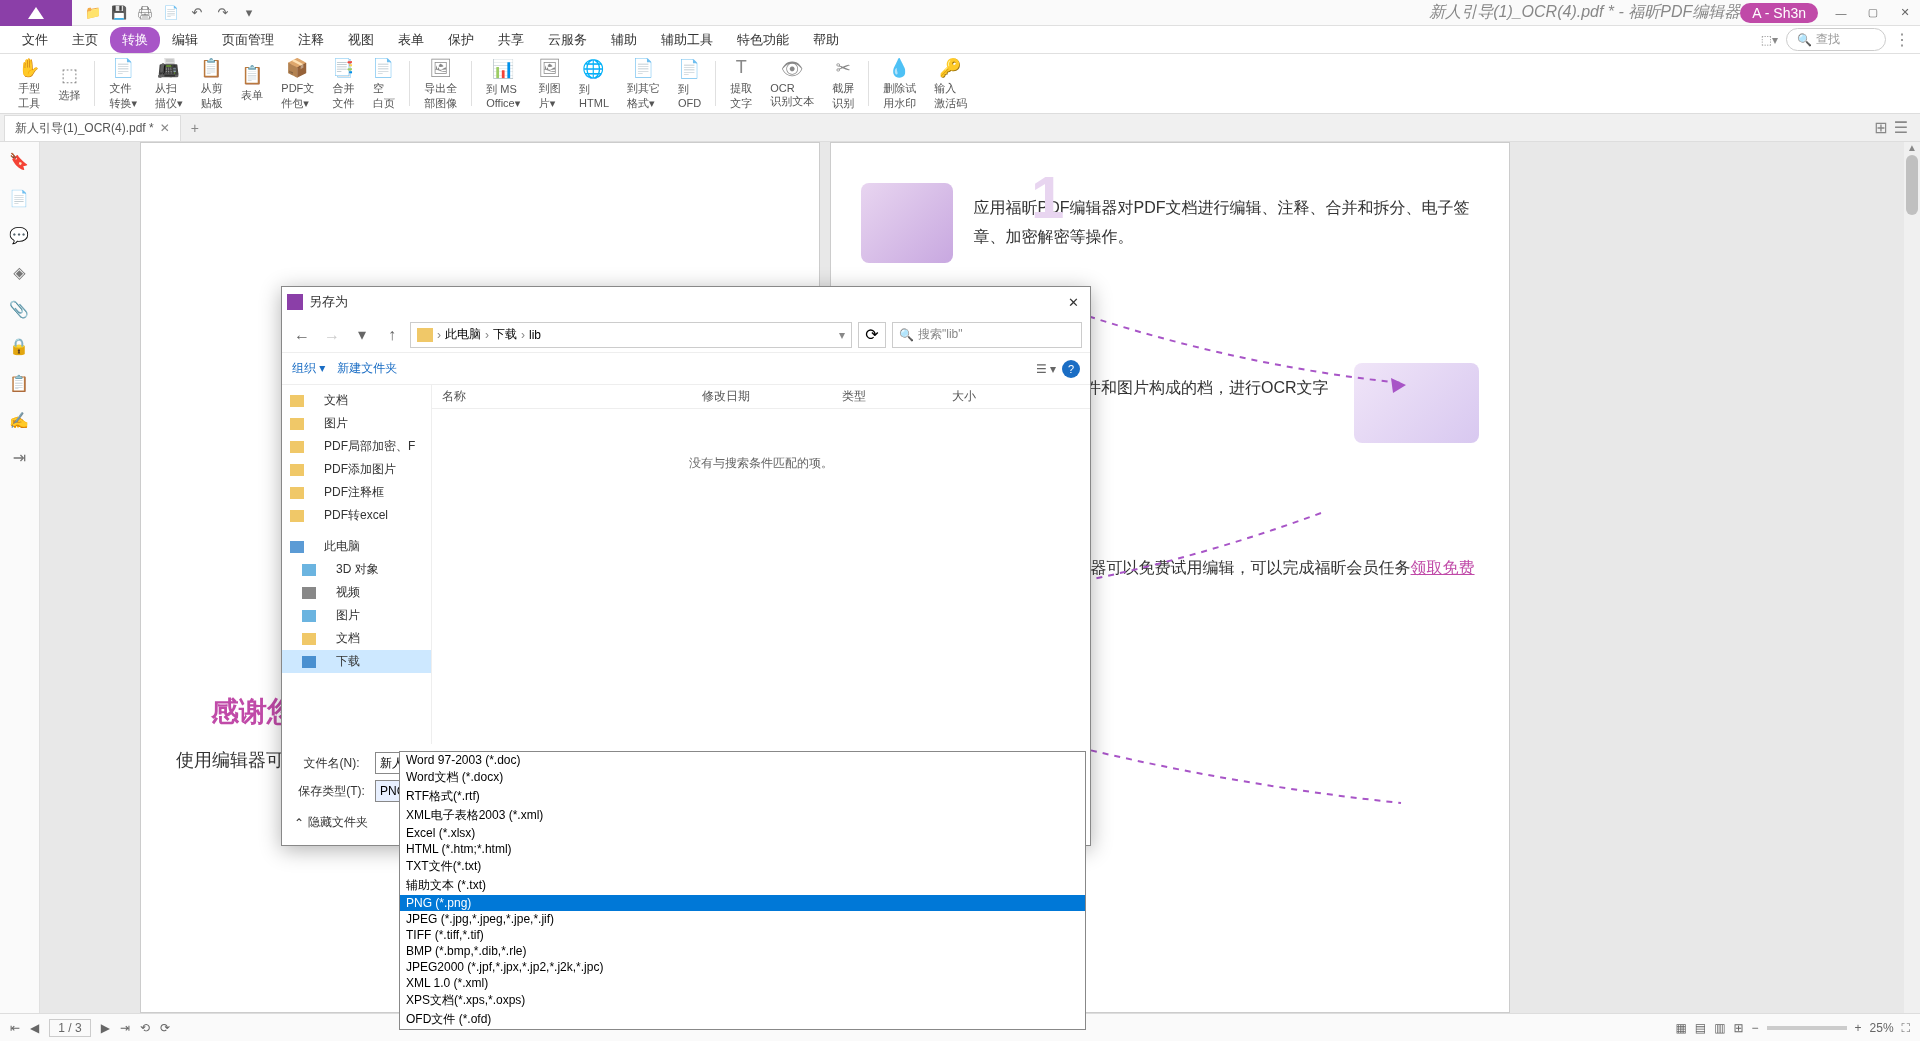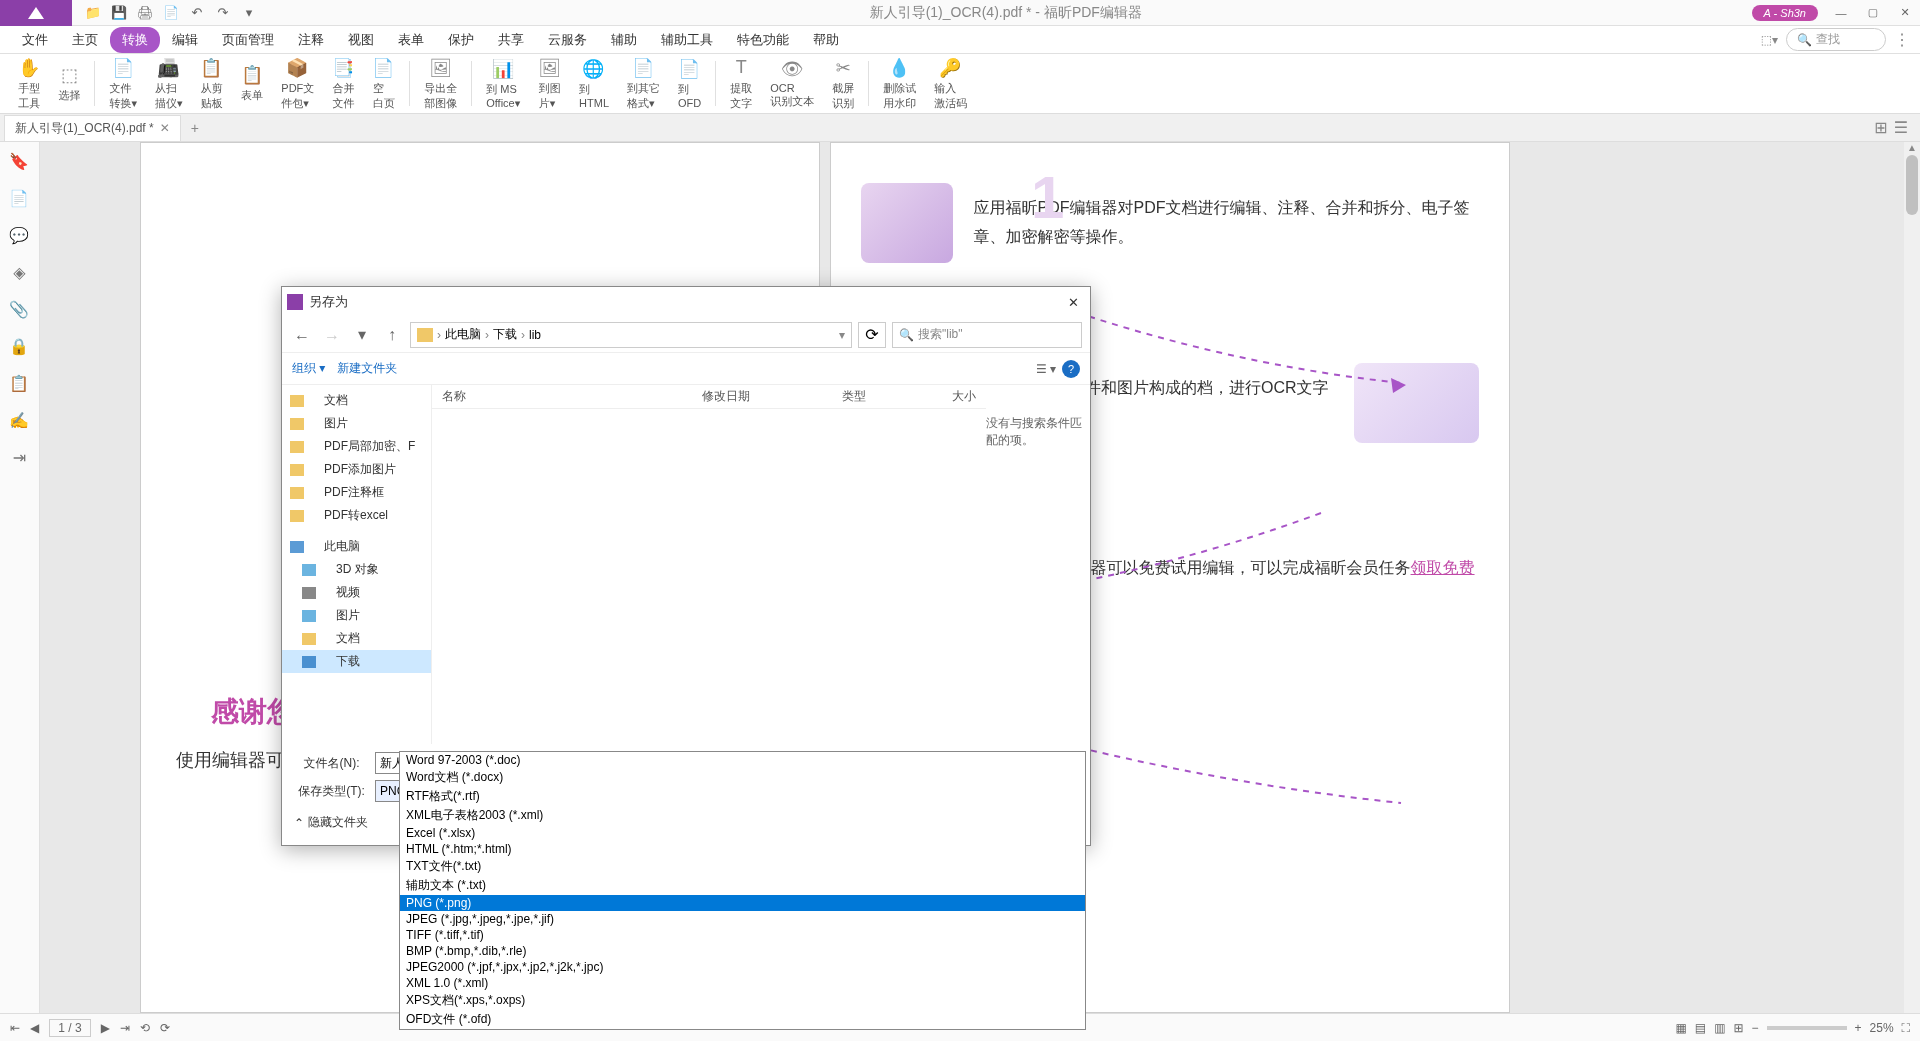--- a/index.html
+++ b/index.html
@@ -4,22 +4,22 @@
 <style>
 * { margin: 0; padding: 0; box-sizing: border-box; font-family: "Microsoft YaHei", sans-serif; }
 body { background: #f5f5f5; overflow: hidden; width: 1920px; height: 1041px; position: relative; }
 
 
 .titlebar { height: 26px; background: #fafafa; display: flex; align-items: center; border-bottom: 1px solid #e0e0e0; }
 .logo { width: 72px; height: 26px; background: #8b3fa8; display: flex; align-items: center; justify-content: center; }
 .logo svg { fill: white; }
 .qat { display: flex; align-items: center; gap: 4px; margin-left: 10px; }
 .qat-btn { width: 22px; height: 22px; display: flex; align-items: center; justify-content: center; color: #666; font-size: 13px; }
-.title-text { flex: 1; text-align: center; font-size: 14px; color: #888; }
-.user-badge { background: #c04aa8; color: white; padding: 2px 12px; border-radius: 10px; font-size: 11px; margin-right: 8px; font-style: italic; }
+.title-text { flex: 1; text-align: right; font-size: 16px; color: #888; font-style: italic; }
+.user-badge { background: #c04aa8; color: white; padding: 2px 12px; border-radius: 10px; font-size: 14px; margin-right: 8px; }
 .win-controls { display: flex; gap: 2px; }
 .win-btn { width: 30px; height: 22px; display: flex; align-items: center; justify-content: center; color: #666; font-size: 11px; }
 
 
 .menubar { height: 28px; background: #fff; display: flex; align-items: center; border-bottom: 1px solid #e0e0e0; padding: 0 10px; }
 .menu-item { padding: 4px 12px; font-size: 13px; color: #333; cursor: pointer; }
 .menu-item.active { background: #a855c7; color: white; border-radius: 12px; }
 .menu-spacer { flex: 1; }
 .menu-right { display: flex; align-items: center; gap: 8px; }
 .search-box { border: 1px solid #ccc; border-radius: 12px; padding: 2px 10px; font-size: 12px; color: #999; width: 100px; display: flex; align-items: center; gap: 4px; }
@@ -75,21 +75,21 @@
 .dlg-toolbar { height: 32px; display: flex; align-items: center; padding: 0 10px; gap: 12px; font-size: 12px; border-bottom: 1px solid #eee; }
 .tb-link { color: #1a6dc4; }
 .tb-right { margin-left: auto; display: flex; gap: 6px; align-items: center; }
 .help-icon { width: 18px; height: 18px; background: #1a6dc4; color: white; border-radius: 50%; display: flex; align-items: center; justify-content: center; font-size: 11px; }
 .dlg-body { flex: 1; display: flex; overflow: hidden; }
 .tree { width: 150px; border-right: 1px solid #eee; padding: 4px 0; font-size: 12px; overflow-y: auto; }
 .tree-item { padding: 3px 8px; display: flex; align-items: center; gap: 20px; color: #333; }
 .tree-item.sel { background: #cde8ff; }
 .tree-icon { width: 14px; height: 12px; background: #f0c868; }
 .tree-icon.pc { background: #5b9bd5; }
-.filelist { flex: 1; display: flex; flex-direction: row; }
+.filelist { flex: 1; display: flex; flex-direction: column; gap: 16px; }
 .fl-header { height: 24px; display: flex; align-items: center; font-size: 12px; color: #555; border-bottom: 1px solid #eee; }
 .fl-col { padding: 0 10px; }
 .fl-empty { flex: 1; display: flex; align-items: flex-start; justify-content: center; padding-top: 30px; font-size: 12px; color: #666; }
 .dlg-bottom { padding: 8px 12px; font-size: 12px; }
 .field-row { display: flex; align-items: center; margin-bottom: 6px; gap: 6px; }
 .field-label { width: 75px; text-align: center; color: #333; }
 .field-input { flex: 1; border: 1px solid #888; height: 22px; padding: 0 4px; font-size: 12px; }
 .hide-folders { display: flex; align-items: center; gap: 4px; color: #333; padding: 6px 0; }
 
 

